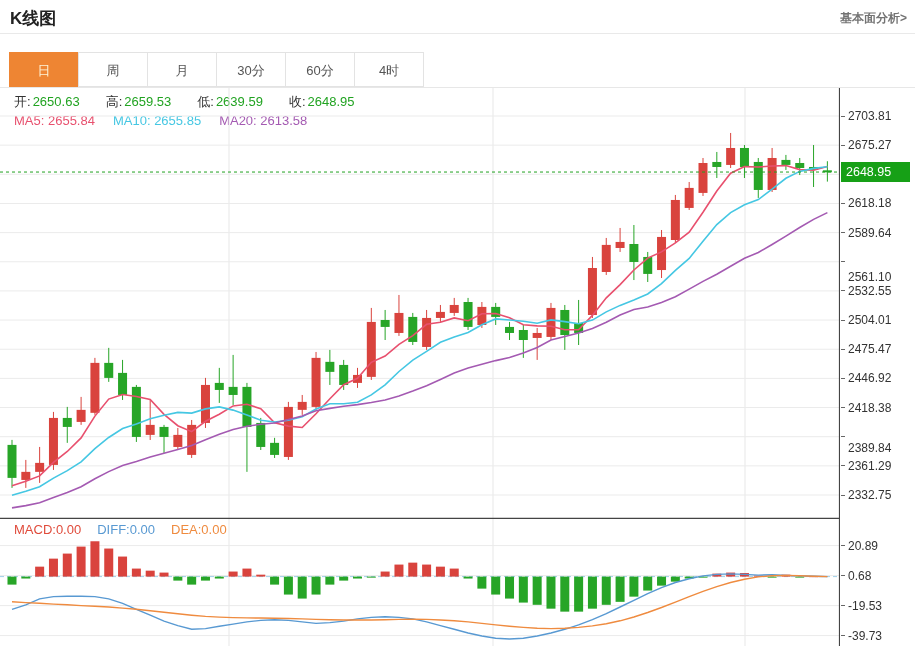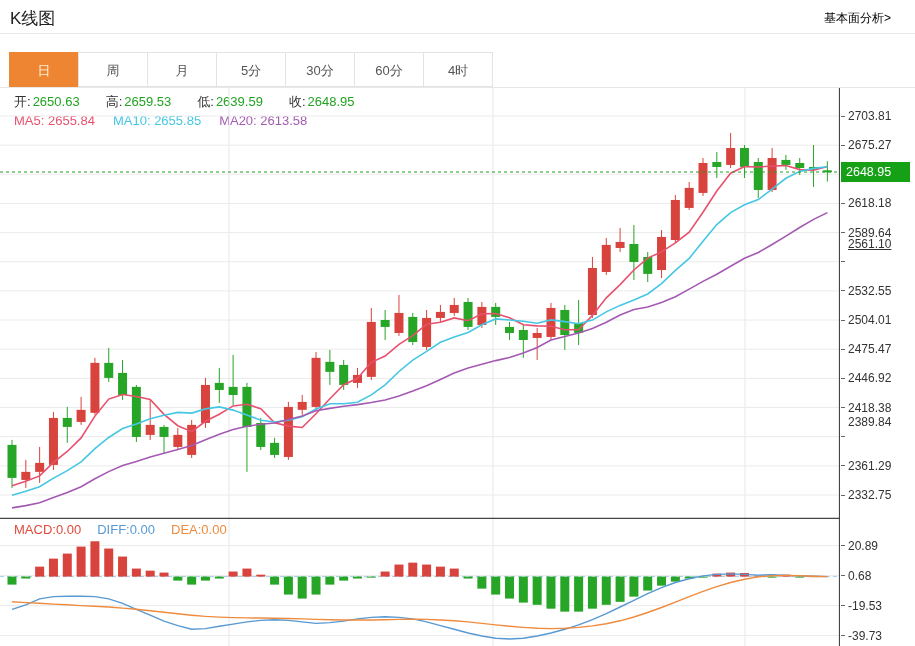--- a/index.html
+++ b/index.html
@@ -1,19 +1,19 @@
 <!DOCTYPE html>
 <html><head>
 <meta charset="utf-8">
 <style>
   html,body{margin:0;padding:0;background:#fff;}
   .app{position:relative;width:915px;height:646px;background:#fff;overflow:hidden;
        font-family:"Liberation Sans","DejaVu Sans",sans-serif;}
-  .page-title{position:absolute;left:10px;top:7px;font-size:17px;font-weight:normal;color:#222;}
-  .header-link{position:absolute;right:24px;top:10px;font-size:12px;color:#000000;text-decoration:none;cursor:pointer;}
+  .page-title{position:absolute;left:10px;top:7px;font-size:17px;font-weight:bold;color:#222;}
+  .header-link{position:absolute;right:8px;top:10px;font-size:12px;color:#737373;text-decoration:none;cursor:pointer;font-weight:bold;}
   .header-divider{position:absolute;left:0;top:33px;width:915px;height:1px;background:#e9e9e9;}
   .tabbar{position:absolute;left:10px;top:52px;display:flex;}
   .tab{width:70px;height:35px;line-height:35px;text-align:center;font-size:13px;color:#555;
        background:#fff;border:1px solid #e3e3e3;margin-left:-1px;box-sizing:border-box;cursor:pointer;}
   .tab.active{background:#ee8533;border-color:#ee8533;color:#fdf3d7;}
   .tabbar-underline{position:absolute;left:0;top:87px;width:915px;height:1px;background:#e7e7e7;}
   .info-row{position:absolute;left:14px;font-size:13px;white-space:nowrap;}
   .info-row span{margin-right:8px;margin-top:44px;}
   .info-row .pair{margin-right:18px;}
   #main-chart{position:absolute;left:0;top:88px;width:840px;height:431px;}
@@ -33,21 +33,20 @@
 
 <div class="app">
   <div class="page-title">K线图</div>
   <a class="header-link">基本面分析&gt;</a>
   <div class="header-divider"></div>
 
   <div class="tabbar" id="tabbar">
       <div class="tab active">日</div>
       <div class="tab">周</div>
       <div class="tab">月</div>
-      <div class="tab">5分</div>
       <div class="tab">30分</div>
       <div class="tab">60分</div>
       <div class="tab">4时</div>
     </div>
   <div class="tabbar-underline"></div>
 
   <div class="info-row" id="ohlc-row" style="top:93px;"><span class="pair"><span style="color: rgb(51, 51, 51); margin-right: 2px;">开:</span><span style="color: rgb(33, 163, 33);">2650.63</span></span><span class="pair"><span style="color: rgb(51, 51, 51); margin-right: 2px;">高:</span><span style="color: rgb(33, 163, 33);">2659.53</span></span><span class="pair"><span style="color: rgb(51, 51, 51); margin-right: 2px;">低:</span><span style="color: rgb(33, 163, 33);">2639.59</span></span><span class="pair"><span style="color: rgb(51, 51, 51); margin-right: 2px;">收:</span><span style="color: rgb(33, 163, 33);">2648.95</span></span></div>
   <div class="info-row" id="ma-row" style="top:113px;"><span class="pair" style="color: rgb(232, 80, 110);">MA5: 2655.84</span><span class="pair" style="color: rgb(69, 199, 227);">MA10: 2655.85</span><span class="pair" style="color: rgb(164, 90, 178);">MA20: 2613.58</span></div>
 
   <div id="main-chart"><svg width="840" height="431">
@@ -199,33 +198,33 @@
       <div class="axis-tick" style="top: 27.5px;"></div>
       <div class="axis-label" style="top: 20px;">2703.81</div>
       <div class="axis-tick" style="top: 56.6507px;"></div>
       <div class="axis-label" style="top: 49.1507px;">2675.27</div>
       <div class="axis-tick" style="top: 85.8014px;"></div>
       <div class="axis-tick" style="top: 114.962px;"></div>
       <div class="axis-label" style="top: 107.462px;">2618.18</div>
       <div class="axis-tick" style="top: 144.113px;"></div>
       <div class="axis-label" style="top: 136.613px;">2589.64</div>
       <div class="axis-tick" style="top: 173.264px;"></div>
-      <div class="axis-label" style="top: 148px; text-decoration: underline;">2561.10</div>
+      <div class="axis-label" style="top: 181px;">2561.10</div>
       <div class="axis-tick" style="top: 202.425px;"></div>
       <div class="axis-label" style="top: 194.925px;">2532.55</div>
       <div class="axis-tick" style="top: 231.575px;"></div>
       <div class="axis-label" style="top: 224.075px;">2504.01</div>
       <div class="axis-tick" style="top: 260.726px;"></div>
       <div class="axis-label" style="top: 253.226px;">2475.47</div>
       <div class="axis-tick" style="top: 289.887px;"></div>
       <div class="axis-label" style="top: 282.387px;">2446.92</div>
       <div class="axis-tick" style="top: 319.038px;"></div>
       <div class="axis-label" style="top: 311.538px;">2418.38</div>
       <div class="axis-tick" style="top: 348.188px;"></div>
-      <div class="axis-label" style="top: 326px;">2389.84</div>
+      <div class="axis-label" style="top: 352px;">2389.84</div>
       <div class="axis-tick" style="top: 377.349px;"></div>
       <div class="axis-label" style="top: 369.849px;">2361.29</div>
       <div class="axis-tick" style="top: 406.5px;"></div>
       <div class="axis-label" style="top: 399px;">2332.75</div>
       <div class="price-tag" style="top: 74.0339px;">2648.95</div>
     </div>
 
   <div id="macd-legend"><span style="color: rgb(224, 75, 59);">MACD:0.00</span><span style="color: rgb(88, 153, 210);">DIFF:0.00</span><span style="color: rgb(239, 139, 63);">DEA:0.00</span></div>
   <div id="macd-chart"><svg width="840" height="127">
         <line x1="229" y1="0" x2="229" y2="127" stroke="#e7e7e7" stroke-width="1"></line>

